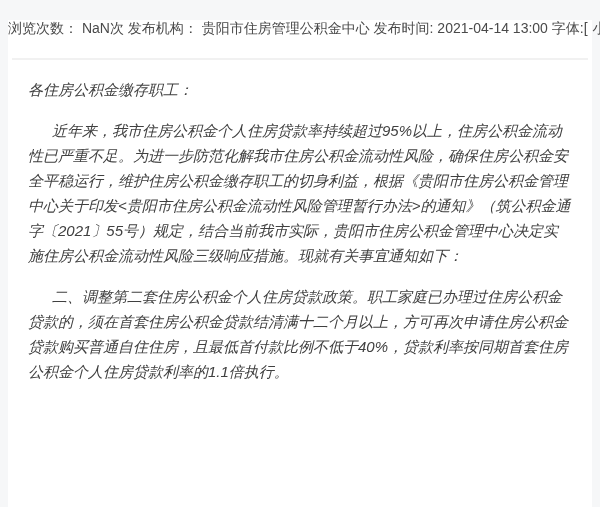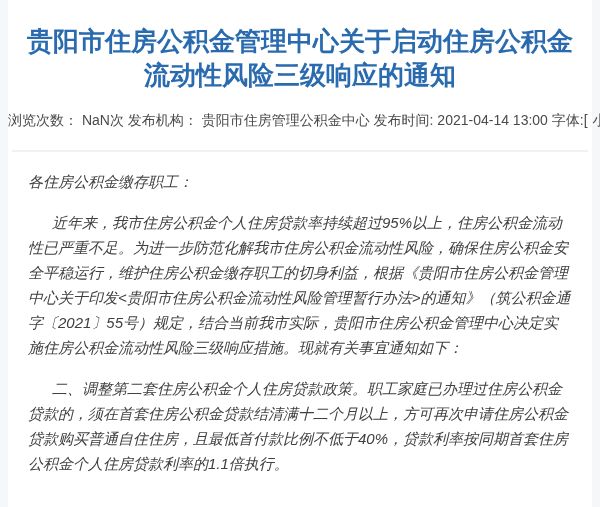--- a/index.html
+++ b/index.html
@@ -63,21 +63,20 @@
   .article p.indent {
     text-indent: 24px;
     margin-top: 16px;
   }
 </style>
 </head>
 <body>
 
 <div class="panel">
 
-  <h1 class="title">贵阳市住房公积金管理中心关于启动住房公积金流动性风险三级响应的通知</h1>
 
   <div class="meta">
     <span>浏览次数：</span>
     <span>NaN次</span>
     <span>发布机构：</span>
     <span>贵阳市住房管理公积金中心</span>
     <span>发布时间:</span>
     <span>2021-04-14 13:00</span>
     <span>
       <span>字体:[</span>

